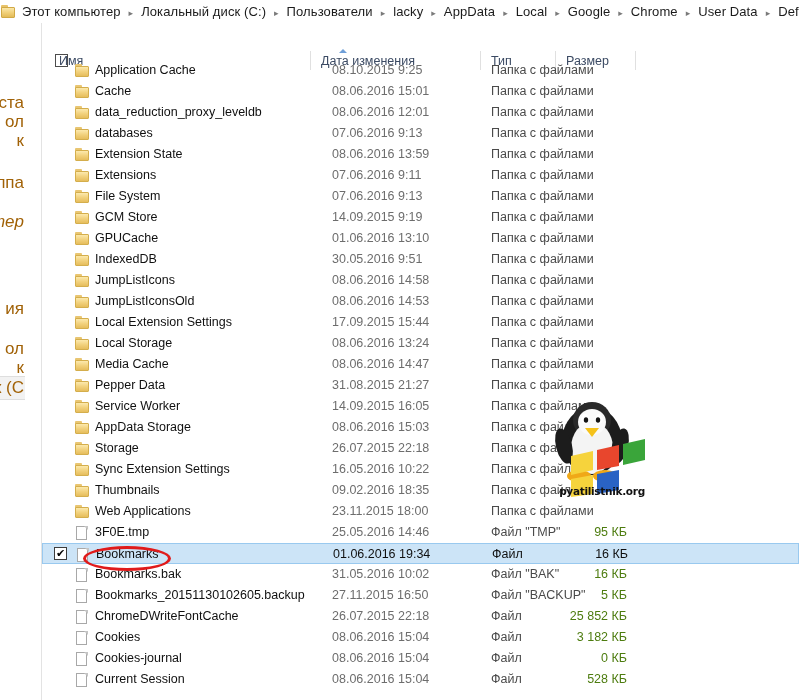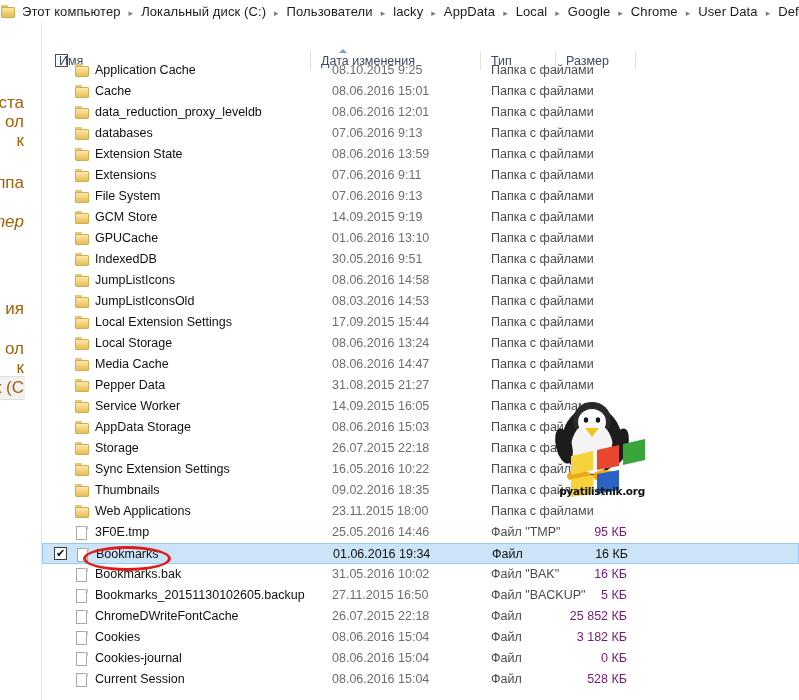--- a/index.html
+++ b/index.html
@@ -230,21 +230,21 @@
     left: 449px;
     font-size: 12.5px;
     color: #4a4a4a;
   }
   .row .c-size {
     position: absolute;
     left: 500px;
     width: 85px;
     text-align: right;
     font-size: 12.5px;
-    color: #701a75;
+    color: #4d7c0f;
   }
   .row.selected .c-name,
   .row.selected .c-date,
   .row.selected .c-type,
   .row.selected .c-size { color: #101010; }
 
   
   #annotation-ellipse {
     position: absolute;
     left: 83px;
@@ -428,21 +428,21 @@
       <span class="c-date">08.06.2016 14:58</span>
       <span class="c-type">Папка с файлами</span>
       <span class="c-size"></span>
     </div>
     <div class="row">
       <span class="icon folder">
         <span class="tab"></span>
         <span class="body"></span>
       </span>
       <span class="c-name">JumpListIconsOld</span>
-      <span class="c-date">08.03.2016 14:53</span>
+      <span class="c-date">08.06.2016 14:53</span>
       <span class="c-type">Папка с файлами</span>
       <span class="c-size"></span>
     </div>
     <div class="row">
       <span class="icon folder">
         <span class="tab"></span>
         <span class="body"></span>
       </span>
       <span class="c-name">Local Extension Settings</span>
       <span class="c-date">17.09.2015 15:44</span>

